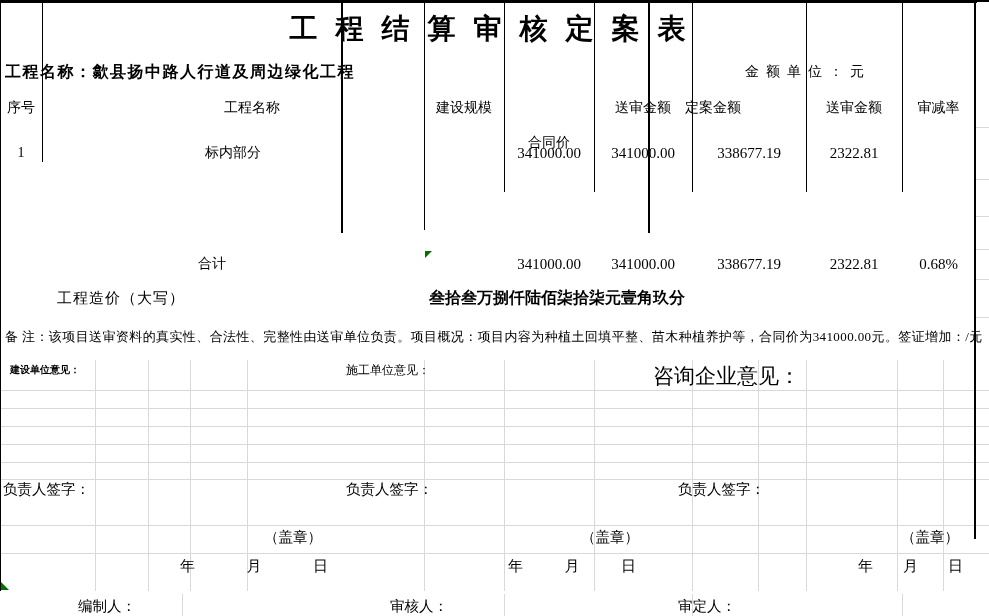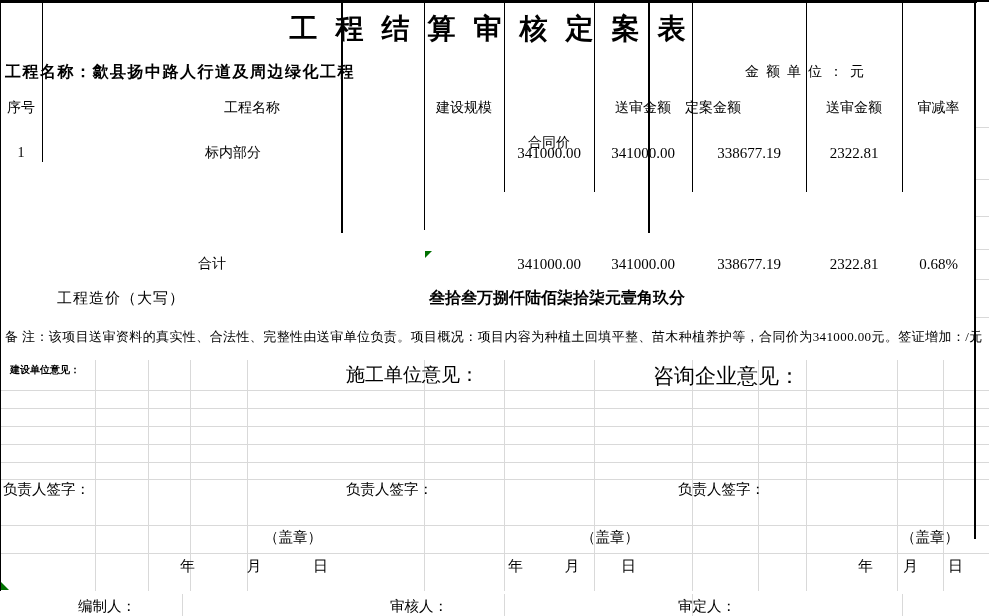--- a/index.html
+++ b/index.html
@@ -117,21 +117,21 @@
 
   <div class="txt" style="left:10px;top:364px;font-size:10px;font-weight:bold;">建设单位意见：</div>
   <div class="txt" style="left:3px;top:481px;font-size:14.5px;">负责人签字：</div>
   <div class="txt" style="left:264px;top:529px;font-size:14.5px;">（盖章）</div>
   <div class="txt" style="left:180px;top:558px;width:148px;display:flex;justify-content:space-between;font-size:15px;">
     <span>年</span>
     <span>月</span>
     <span>日</span>
   </div>
 
-  <div class="txt" style="left:346px;top:364px;font-size:19px;">施工单位意见：</div>
+  <div class="txt" style="left:346px;top:364px;font-size:12px;">施工单位意见：</div>
   <div class="txt" style="left:346px;top:481px;font-size:14.5px;">负责人签字：</div>
   <div class="txt" style="left:581px;top:529px;font-size:14.5px;">（盖章）</div>
   <div class="txt" style="left:508px;top:558px;width:128px;display:flex;justify-content:space-between;font-size:15px;">
     <span>年</span>
     <span>月</span>
     <span>日</span>
   </div>
 
   <div class="txt" style="left:653px;top:364px;font-size:21px;">咨询企业意见：</div>
   <div class="txt" style="left:678px;top:481px;font-size:14.5px;">负责人签字：</div>

